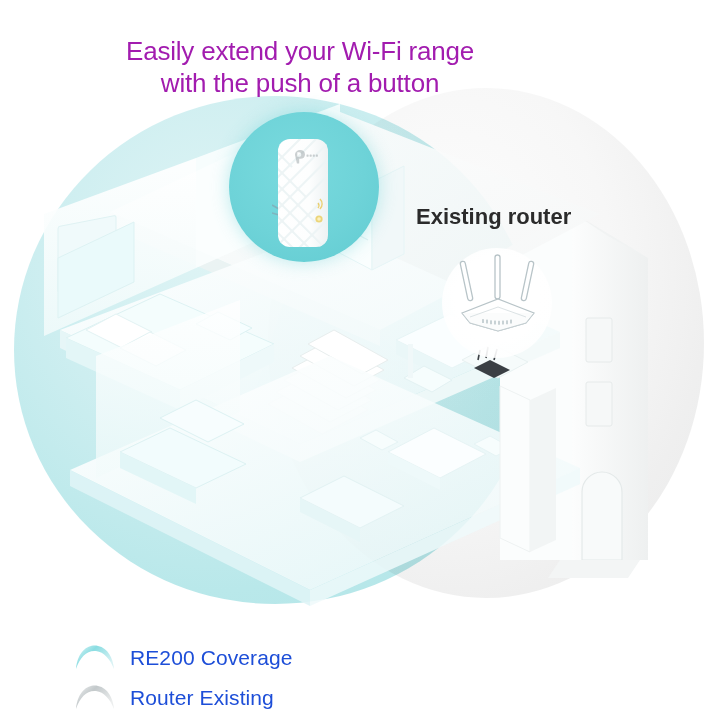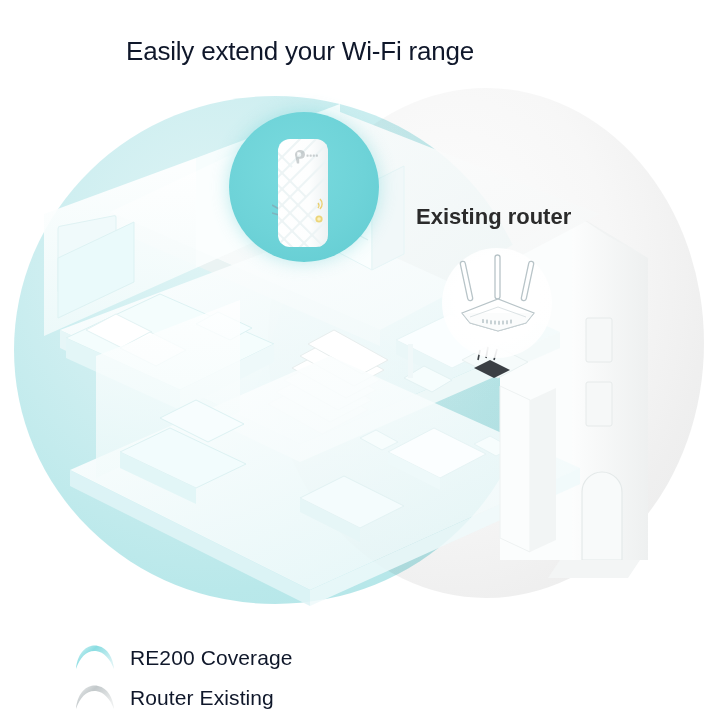--- a/index.html
+++ b/index.html
@@ -20,21 +20,21 @@
   }
 
   
   .headline {
     position: absolute;
     left: 0;
     top: 36px;
     width: 600px;
     text-align: center;
     z-index: 40;
-    color: #0f172a;
+    color: #a21caf;
     font-size: 26px;
     line-height: 1.22;
     font-weight: 400;
     letter-spacing: -0.2px;
     pointer-events: none;
   }
   .headline .l2 { display: block; }
 
   
   .disc {
@@ -144,21 +144,21 @@
     align-items: center;
     height: 34px;
   }
   .legend-swatch {
     width: 42px;
     height: 30px;
     flex: 0 0 42px;
     margin-right: 14px;
   }
   .legend-label {
-    color: #0f172a;
+    color: #1d4ed8;
     font-size: 21px;
     line-height: 1;
     letter-spacing: 0.1px;
   }
 </style>
 </head>
 <body>
 
 <div id="stage">
 
@@ -296,20 +296,21 @@
 
     <g>
       <polygon points="500,386 530,400 530,552 500,538" fill="#fbfdfd" stroke="#eef2f2" stroke-width="1"></polygon>
       <polygon points="530,400 556,388 556,540 530,552" fill="#f2f5f5"></polygon>
     </g>
 
   </svg>
 
   <div class="headline">
     <span>Easily extend your Wi-Fi range</span>
+    <span class="l2">with the push of a button</span>
   </div>
 
   <div id="extender-callout"></div>
   <svg id="extender-device" viewBox="0 0 62 112">
     <defs>
       <linearGradient id="extBody" x1="0" y1="0" x2="1" y2="0">
         <stop offset="0%" stop-color="#ffffff"></stop>
         <stop offset="62%" stop-color="#fdfefe"></stop>
         <stop offset="100%" stop-color="#edf2f3"></stop>
       </linearGradient>

